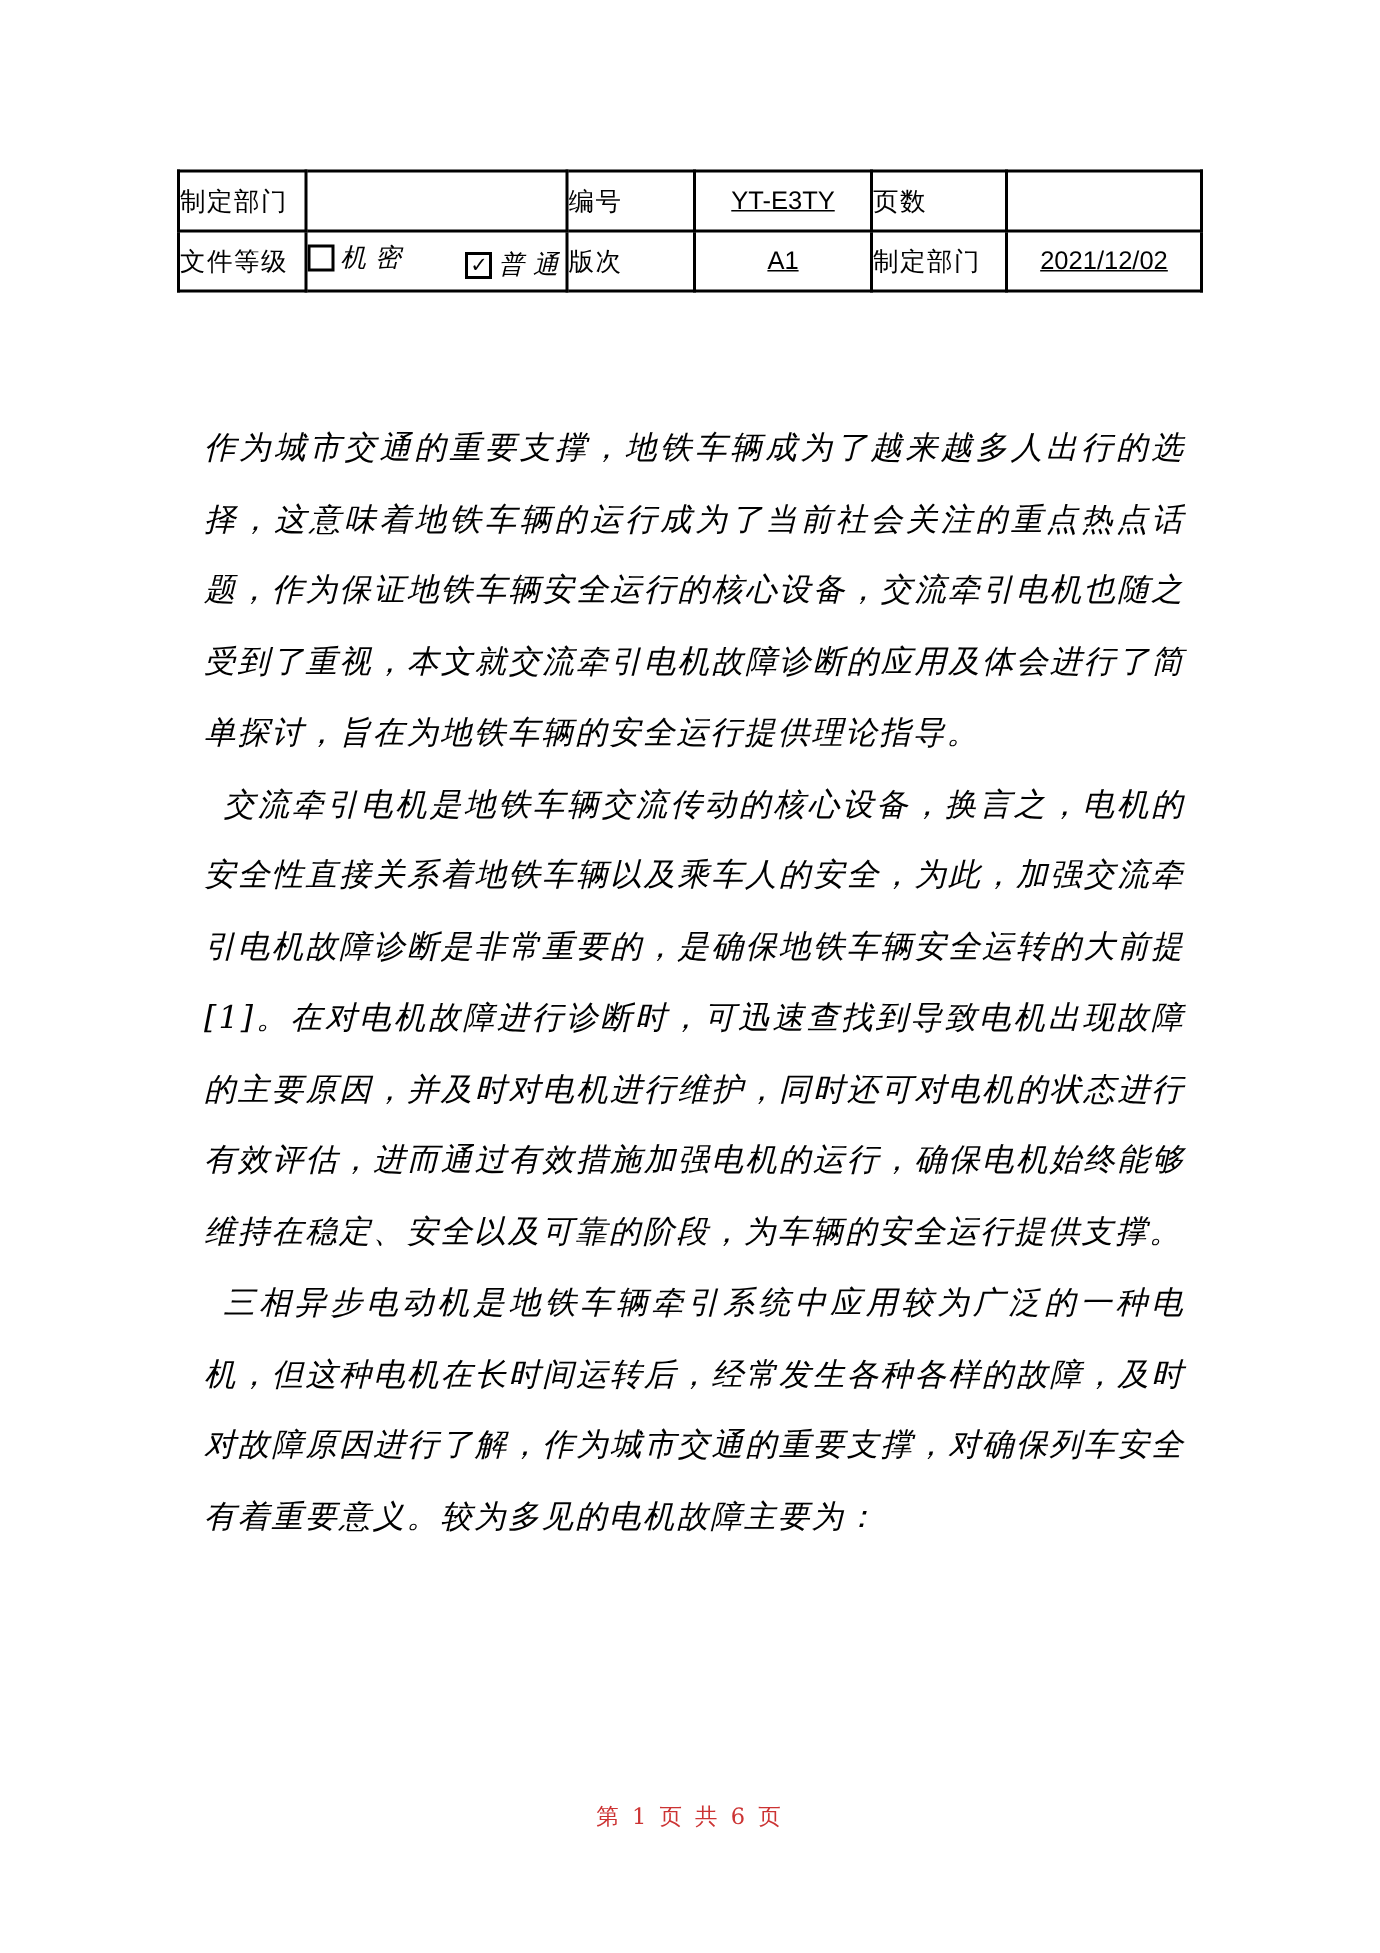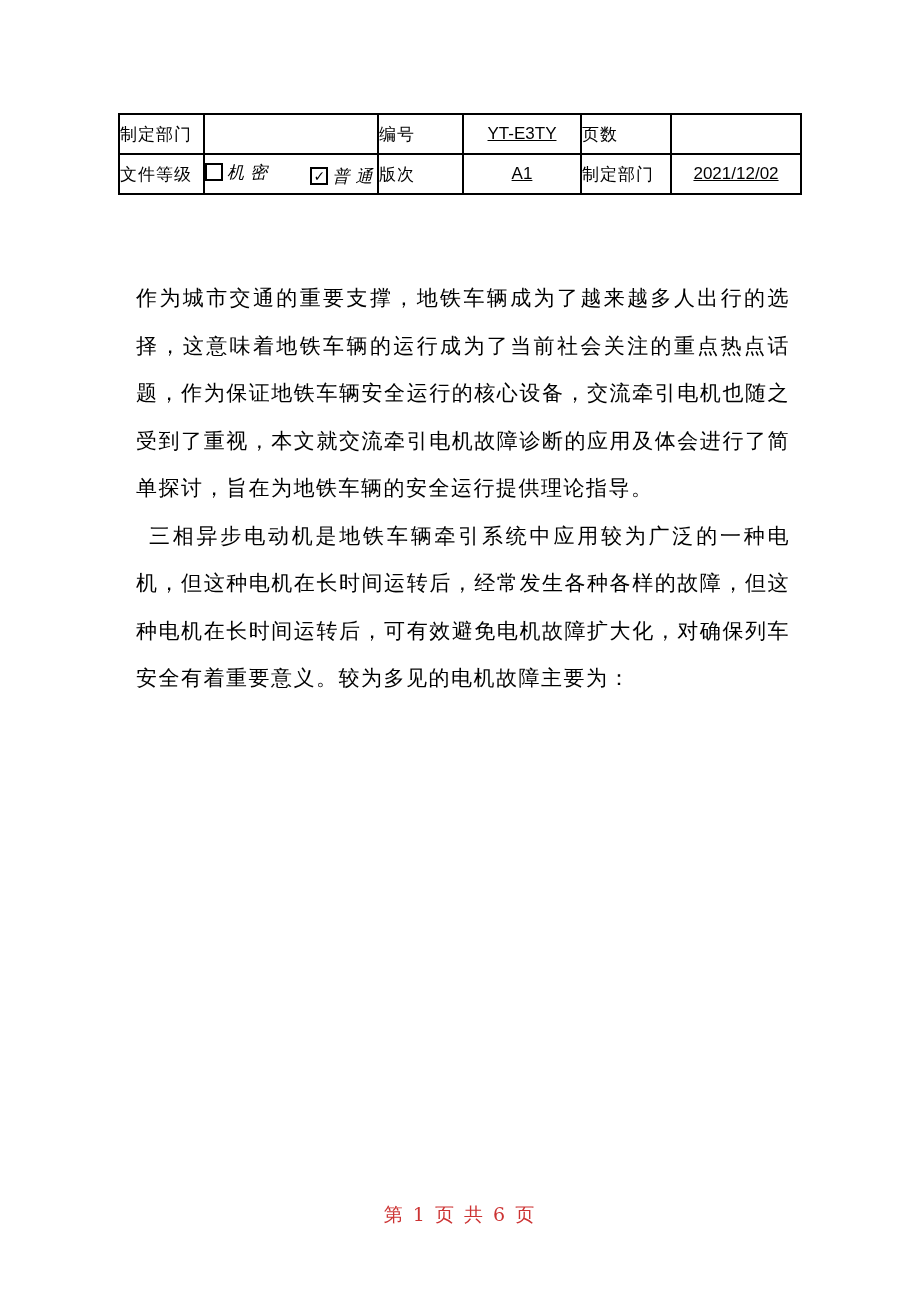--- a/index.html
+++ b/index.html
@@ -79,33 +79,34 @@
     position: absolute;
     left: 136px;
     top: 275px;
     width: 654px;
     font-size: 21px;
     line-height: 47.5px;
     letter-spacing: 1.5px;
     text-align: justify;
     text-justify: inter-character;
     word-break: break-all;
+    font-style: italic;
   }
   .body-text p { margin: 0; }
   .body-text p.ind { text-indent: 13px; }
   .body-text p.ind-sm { text-indent: 7px; }
 
   
   .footer {
     position: absolute;
     left: 0;
     top: 1202px;
     width: 920px;
     text-align: center;
-    font-size: 19px;
+    font-size: 15px;
     letter-spacing: 2px;
     color: #cc3333;
   }
 </style>
 </head>
 <body>
 
 <div class="page">
 
   <table class="header-table">
@@ -141,20 +142,21 @@
         <td class="label-cell">版次</td>
         <td class="value-cell">A1</td>
         <td class="label-cell">制定部门</td>
         <td class="value-cell">2021/12/02</td>
       </tr>
     </tbody>
   </table>
 
   <div class="body-text">
     <p>作为城市交通的重要支撑，地铁车辆成为了越来越多人出行的选择，这意味着地铁车辆的运行成为了当前社会关注的重点热点话题，作为保证地铁车辆安全运行的核心设备，交流牵引电机也随之受到了重视，本文就交流牵引电机故障诊断的应用及体会进行了简单探讨，旨在为地铁车辆的安全运行提供理论指导。</p>
-    <p class="ind">三相异步电动机是地铁车辆牵引系统中应用较为广泛的一种电机，但这种电机在长时间运转后，经常发生各种各样的故障，但这种电机在长时间运转后，可有效避免电机故障扩大化，对确保列车安全有着重要意义。较为多见的电机故障主要为：</p>
+    <p class="ind">交流牵引电机是地铁车辆交流传动的核心设备，换言之，电机的安全性直接关系着地铁车辆以及乘车人的安全，为此，加强交流牵引电机故障诊断是非常重要的，是确保地铁车辆安全运转的大前提[1]。在对电机故障进行诊断时，可迅速查找到导致电机出现故障的主要原因，并及时对电机进行维护，同时还可对电机的状态进行有效评估，进而通过有效措施加强电机的运行，确保电机始终能够维持在稳定、安全以及可靠的阶段，为车辆的安全运行提供支撑。</p>
+    <p class="ind">三相异步电动机是地铁车辆牵引系统中应用较为广泛的一种电机，但这种电机在长时间运转后，经常发生各种各样的故障，及时对故障原因进行了解，作为城市交通的重要支撑，对确保列车安全有着重要意义。较为多见的电机故障主要为：</p>
   </div>
 
   <div class="footer">
     <span>第 1 页 共 6 页</span>
   </div>
 
 </div>
 
 </body></html>

